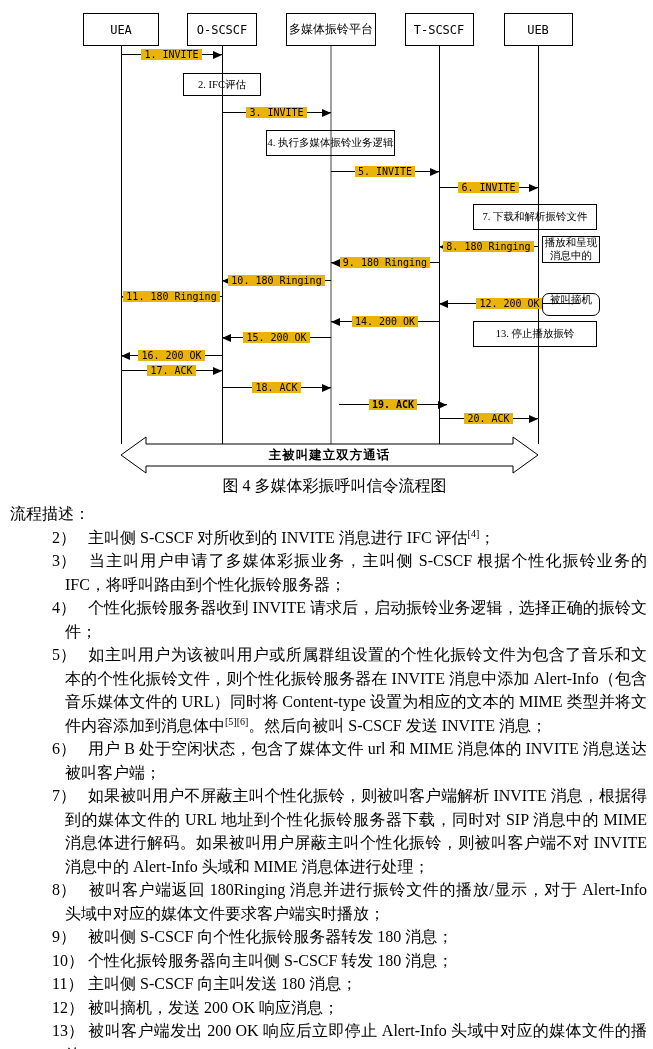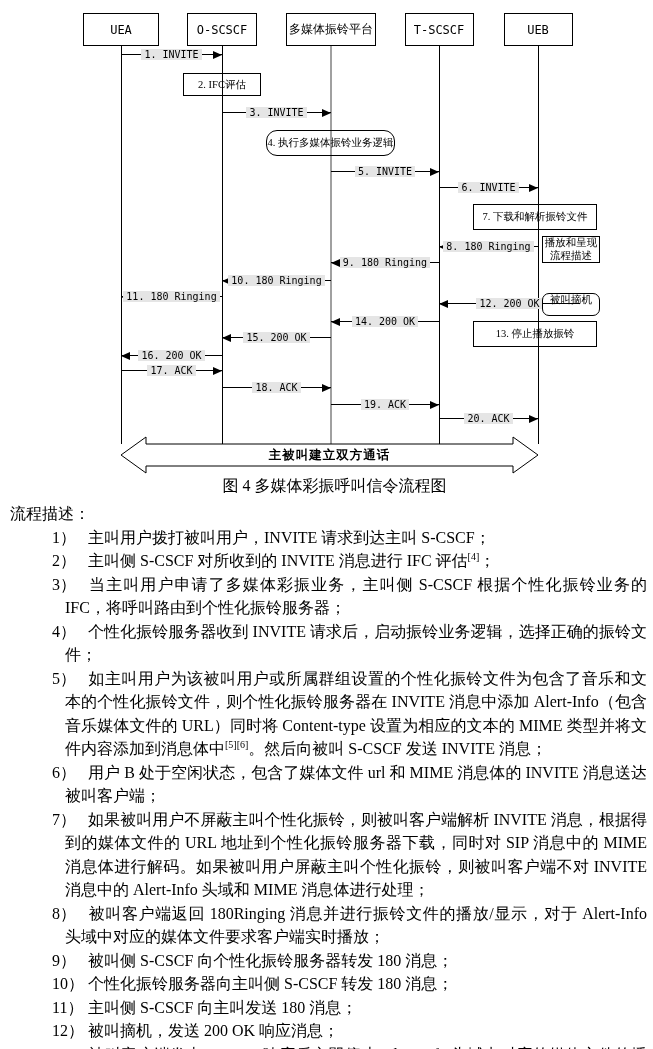--- a/index.html
+++ b/index.html
@@ -17,21 +17,21 @@
              font-family:var(--mono);font-size:12px;white-space:nowrap;box-sizing:border-box;margin-top:8px;}
   .lifeline{position:absolute;background:#000;}
   .lifeline.gray{background:#a0a0a0;}
   .msg{position:absolute;height:16px;}
   .msg-line{position:absolute;left:0;right:0;top:7px;border-top:1px solid #000;}
   .msg-head{position:absolute;width:0;height:0;top:4px;}
   .msg-head.right{right:0;border-top:4px solid transparent;border-bottom:4px solid transparent;border-left:9px solid #000;}
   .msg-head.left{left:0;border-top:4px solid transparent;border-bottom:4px solid transparent;border-right:9px solid #000;}
   .msg-label{position:absolute;left:0;right:0;top:2px;text-align:center;
              font-family:var(--mono);font-size:10px;line-height:11px;white-space:nowrap;}
-  .msg-label span{background:#e5e5e5;padding:0 3px;}
+  .msg-label span{background:#eab308;padding:0 3px;}
   .action-box{position:absolute;border:1px solid #000;background:transparent;
               display:flex;align-items:center;justify-content:center;
               font-family:var(--serif);font-size:10.5px;white-space:nowrap;box-sizing:border-box;}
   .note-box{position:absolute;border:1px solid #000;background:transparent;
             display:flex;flex-direction:column;align-items:center;justify-content:space-between;
             font-family:var(--serif);font-size:10.5px;line-height:12px;white-space:nowrap;box-sizing:border-box;}
   .banner-svg{position:absolute;left:0;top:0;pointer-events:none;}
   .banner-label{position:absolute;display:flex;align-items:center;justify-content:center;
                 font-family:var(--serif);font-size:12.5px;font-weight:bold;letter-spacing:1px;}
   .caption{position:absolute;left:0;top:476px;width:653px;text-align:center;
@@ -132,59 +132,58 @@
       <div class="msg" style="left: 121px; top: 363px; width: 101px;">
         <div class="msg-line"></div>
         <div class="msg-head right"></div>
         <div class="msg-label"><span>17. ACK</span></div>
       </div>
       <div class="msg" style="left: 222px; top: 380px; width: 109px;">
         <div class="msg-line"></div>
         <div class="msg-head right"></div>
         <div class="msg-label"><span>18. ACK</span></div>
       </div>
-      <div class="msg" style="left: 331px; top: 397px; width: 108px;">
+      <div class="msg" style="left: 339px; top: 397px; width: 108px; font-weight: bold;">
         <div class="msg-line"></div>
         <div class="msg-head right"></div>
         <div class="msg-label"><span>19. ACK</span></div>
       </div>
       <div class="msg" style="left: 439px; top: 411px; width: 99px;">
         <div class="msg-line"></div>
         <div class="msg-head right"></div>
         <div class="msg-label"><span>20. ACK</span></div>
       </div>
       <div class="action-box" style="left: 183px; top: 73px; width: 78px; height: 23px;">
         <span>2. IFC评估</span>
       </div>
-      <div class="action-box" style="left: 266px; top: 130px; width: 129px; height: 26px; border-radius: 11px;">
+      <div class="action-box" style="left: 266px; top: 130px; width: 129px; height: 26px;">
         <span>4. 执行多媒体振铃业务逻辑</span>
       </div>
       <div class="action-box" style="left: 473px; top: 204px; width: 124px; height: 26px;">
         <span>7. 下载和解析振铃文件</span>
       </div>
       <div class="action-box" style="left: 473px; top: 321px; width: 124px; height: 26px;">
         <span>13. 停止播放振铃</span>
       </div>
       <div class="note-box" style="left: 542px; top: 236px; width: 58px; height: 27px;">
         <div class="">播放和呈现</div>
-        <div class="">流程描述</div>
+        <div class="">消息中的</div>
       </div>
       <div class="note-box" style="left: 542px; top: 293px; width: 58px; height: 23px; border-radius: 7px;">
         <div class="">被叫摘机</div>
       </div>
       <svg width="653" height="480" class="banner-svg">
         <polygon points="121,455 146,437 146,444 513,444 513,437 538,455 513,473 513,466 146,466 146,473" fill="#fff" stroke="#000" stroke-width="1"></polygon>
       </svg>
       <div class="banner-label" style="left: 121px; top: 444px; width: 417px; height: 22px;">主被叫建立双方通话</div>
     </div>
   <div class="caption">图 4 多媒体彩振呼叫信令流程图</div>
   <div class="desc">
     <div class="desc-heading">流程描述：</div>
     <div id="desc-items">
-        <div class="desc-item"><span class="num">1）</span><span>主叫用户拨打被叫用户，INVITE 请求到达主叫 S-CSCF；</span></div>
         <div class="desc-item"><span class="num">2）</span><span>主叫侧 S-CSCF 对所收到的 INVITE 消息进行 IFC 评估</span><sup>[4]</sup><span>；</span></div>
         <div class="desc-item"><span class="num">3）</span><span>当主叫用户申请了多媒体彩振业务，主叫侧 S-CSCF 根据个性化振铃业务的 IFC，将呼叫路由到个性化振铃服务器；</span></div>
         <div class="desc-item"><span class="num">4）</span><span>个性化振铃服务器收到 INVITE 请求后，启动振铃业务逻辑，选择正确的振铃文件；</span></div>
         <div class="desc-item"><span class="num">5）</span><span>如主叫用户为该被叫用户或所属群组设置的个性化振铃文件为包含了音乐和文本的个性化振铃文件，则个性化振铃服务器在 INVITE 消息中添加 Alert-Info（包含音乐媒体文件的 URL）同时将 Content-type 设置为相应的文本的 MIME 类型并将文件内容添加到消息体中</span><sup>[5][6]</sup><span>。然后向被叫 S-CSCF 发送 INVITE 消息；</span></div>
         <div class="desc-item"><span class="num">6）</span><span>用户 B 处于空闲状态，包含了媒体文件 url 和 MIME 消息体的 INVITE 消息送达被叫客户端；</span></div>
         <div class="desc-item"><span class="num">7）</span><span>如果被叫用户不屏蔽主叫个性化振铃，则被叫客户端解析 INVITE 消息，根据得到的媒体文件的 URL 地址到个性化振铃服务器下载，同时对 SIP 消息中的 MIME 消息体进行解码。如果被叫用户屏蔽主叫个性化振铃，则被叫客户端不对 INVITE 消息中的 Alert-Info 头域和 MIME 消息体进行处理；</span></div>
         <div class="desc-item"><span class="num">8）</span><span>被叫客户端返回 180Ringing 消息并进行振铃文件的播放/显示，对于 Alert-Info 头域中对应的媒体文件要求客户端实时播放；</span></div>
         <div class="desc-item"><span class="num">9）</span><span>被叫侧 S-CSCF 向个性化振铃服务器转发 180 消息；</span></div>
         <div class="desc-item"><span class="num">10）</span><span>个性化振铃服务器向主叫侧 S-CSCF 转发 180 消息；</span></div>
         <div class="desc-item"><span class="num">11）</span><span>主叫侧 S-CSCF 向主叫发送 180 消息；</span></div>

